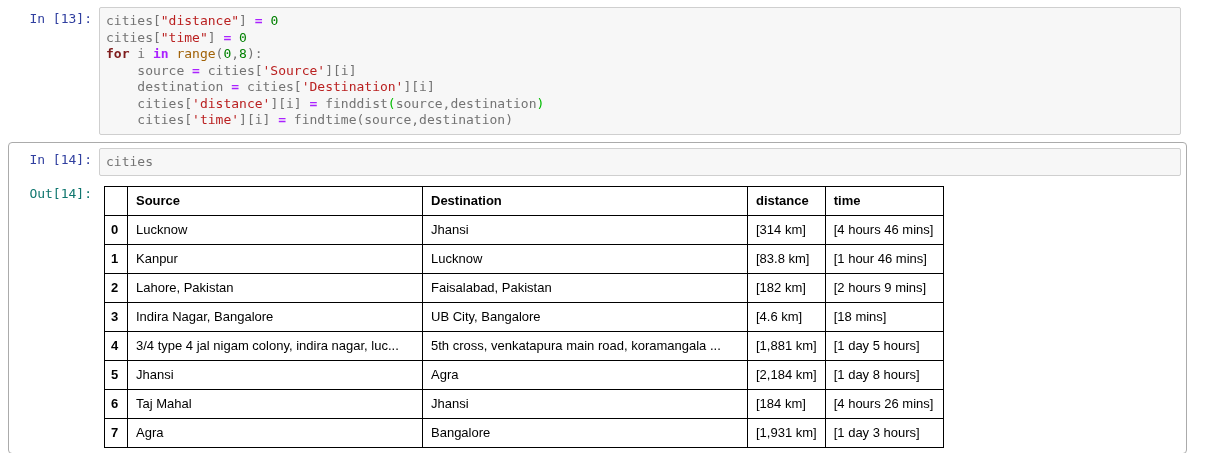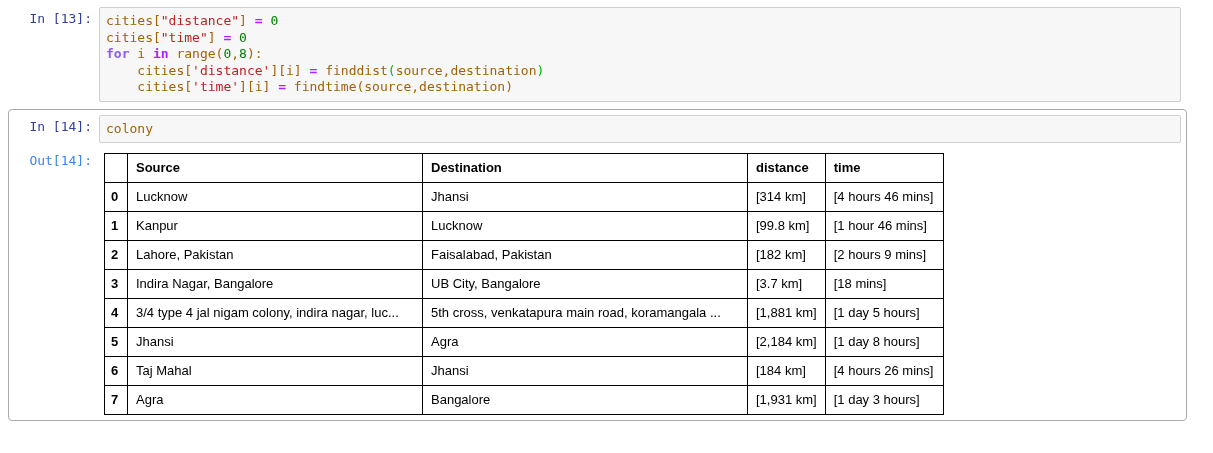--- a/index.html
+++ b/index.html
@@ -26,38 +26,38 @@
     width:78px; min-width:78px;
     text-align:right;
     padding:4px 7px 4px 0;
     box-sizing:content-box;
     font-family:"DejaVu Sans Mono", monospace;
     font-size:13px; line-height:16px;
     user-select:none;
     white-space:nowrap;
   }
   .input-prompt  { color:#303F9F; }
-  .output-prompt { color:#3b82f6; }
+  .output-prompt { color:#0f766e; }
 
   .input-area {
     flex:1;
     background:#f7f7f7;
     border:1px solid #cfcfcf;
     border-radius:2px;
     padding:5px 6px;
     font-family:"DejaVu Sans Mono", monospace;
     font-size:13px; line-height:16.5px;
     color:#000;
     min-height:16px;
   }
   .code-line { white-space:pre; }
 
   
-  .tok-plain        { color:#a16207; }
-  .tok-keyword      { color:#8b5cf6; font-weight:bold; }
+  .tok-plain        { color:#737373; }
+  .tok-keyword      { color:#7f1d1d; font-weight:bold; }
   .tok-operator     { color:#AA22FF; font-weight:bold; }
   .tok-builtin      { color:#a16207; }
   .tok-number       { color:#008000; }
   .tok-string       { color:#BA2121; }
   .tok-matchbracket { color:#00BB00; }
 
   .output-row { margin-top:6px; }
   .output-area { flex:1; padding:4px 0 0 5px; overflow:hidden; }
 
   
@@ -89,31 +89,33 @@
 
 <div class="notebook">
 
   <div class="cell">
     <div class="row input-row">
       <div class="prompt input-prompt">In [13]:</div>
       <div class="input-area">
           <div class="code-line"><span class="tok-plain">cities[</span><span class="tok-string">"distance"</span><span class="tok-plain">] </span><span class="tok-operator">=</span><span class="tok-plain"> </span><span class="tok-number">0</span></div>
           <div class="code-line"><span class="tok-plain">cities[</span><span class="tok-string">"time"</span><span class="tok-plain">] </span><span class="tok-operator">=</span><span class="tok-plain"> </span><span class="tok-number">0</span></div>
           <div class="code-line"><span class="tok-keyword">for</span><span class="tok-plain"> i </span><span class="tok-operator">in</span><span class="tok-plain"> </span><span class="tok-builtin">range</span><span class="tok-plain">(</span><span class="tok-number">0</span><span class="tok-plain">,</span><span class="tok-number">8</span><span class="tok-plain">):</span></div>
+          <div class="code-line"><span class="tok-plain">    source </span><span class="tok-operator">=</span><span class="tok-plain"> cities[</span><span class="tok-string">'Source'</span><span class="tok-plain">][i]</span></div>
+          <div class="code-line"><span class="tok-plain">    destination </span><span class="tok-operator">=</span><span class="tok-plain"> cities[</span><span class="tok-string">'Destination'</span><span class="tok-plain">][i]</span></div>
           <div class="code-line"><span class="tok-plain">    cities[</span><span class="tok-string">'distance'</span><span class="tok-plain">][i] </span><span class="tok-operator">=</span><span class="tok-plain"> finddist</span><span class="tok-matchbracket">(</span><span class="tok-plain">source,destination</span><span class="tok-matchbracket">)</span></div>
           <div class="code-line"><span class="tok-plain">    cities[</span><span class="tok-string">'time'</span><span class="tok-plain">][i] </span><span class="tok-operator">=</span><span class="tok-plain"> findtime(source,destination)</span></div>
         </div>
     </div>
   </div>
 
   <div class="cell selected">
     <div class="row input-row">
       <div class="prompt input-prompt">In [14]:</div>
       <div class="input-area">
-          <div class="code-line"><span class="tok-plain">colony</span></div>
+          <div class="code-line"><span class="tok-plain">cities</span></div>
         </div>
     </div>
     <div class="row output-row">
       <div class="prompt output-prompt">Out[14]:</div>
       <div class="output-area">
         <table class="dataframe">
             <thead>
               <tr>
                 <th class="col-idx"></th>
                 <th class="col-src">Source</th>
@@ -127,35 +129,35 @@
                 <th class="col-idx">0</th>
                 <td class="col-src">Lucknow</td>
                 <td class="col-dst">Jhansi</td>
                 <td class="col-dist">[314 km]</td>
                 <td class="col-time">[4 hours 46 mins]</td>
               </tr>
               <tr>
                 <th class="col-idx">1</th>
                 <td class="col-src">Kanpur</td>
                 <td class="col-dst">Lucknow</td>
-                <td class="col-dist">[99.8 km]</td>
+                <td class="col-dist">[83.8 km]</td>
                 <td class="col-time">[1 hour 46 mins]</td>
               </tr>
               <tr>
                 <th class="col-idx">2</th>
                 <td class="col-src">Lahore, Pakistan</td>
                 <td class="col-dst">Faisalabad, Pakistan</td>
                 <td class="col-dist">[182 km]</td>
                 <td class="col-time">[2 hours 9 mins]</td>
               </tr>
               <tr>
                 <th class="col-idx">3</th>
                 <td class="col-src">Indira Nagar, Bangalore</td>
                 <td class="col-dst">UB City, Bangalore</td>
-                <td class="col-dist">[3.7 km]</td>
+                <td class="col-dist">[4.6 km]</td>
                 <td class="col-time">[18 mins]</td>
               </tr>
               <tr>
                 <th class="col-idx">4</th>
                 <td class="col-src">3/4 type 4 jal nigam colony, indira nagar, luc...</td>
                 <td class="col-dst">5th cross, venkatapura main road, koramangala ...</td>
                 <td class="col-dist">[1,881 km]</td>
                 <td class="col-time">[1 day 5 hours]</td>
               </tr>
               <tr>

